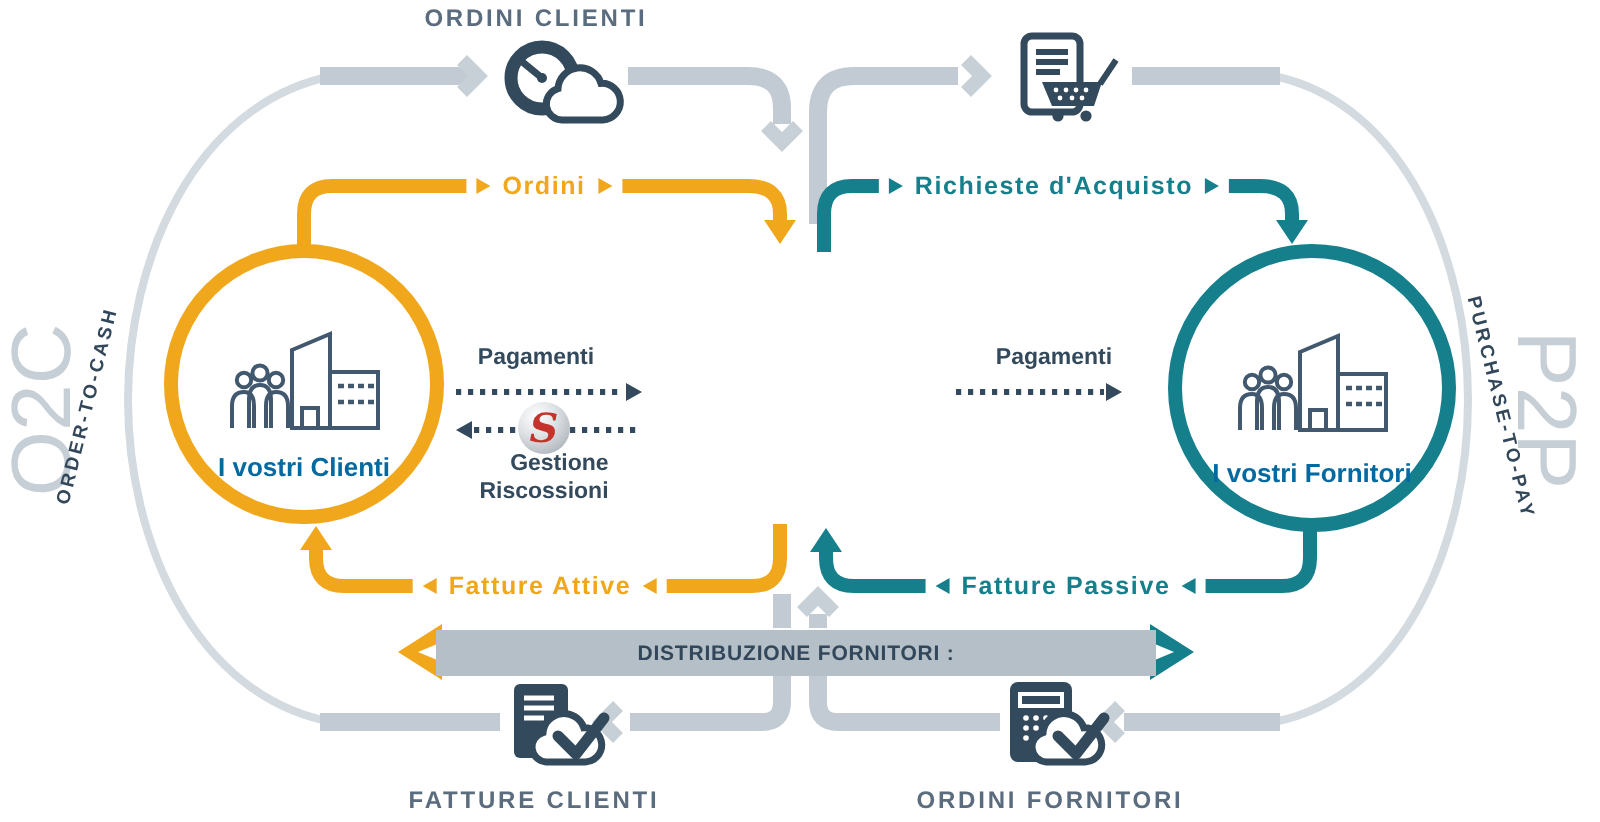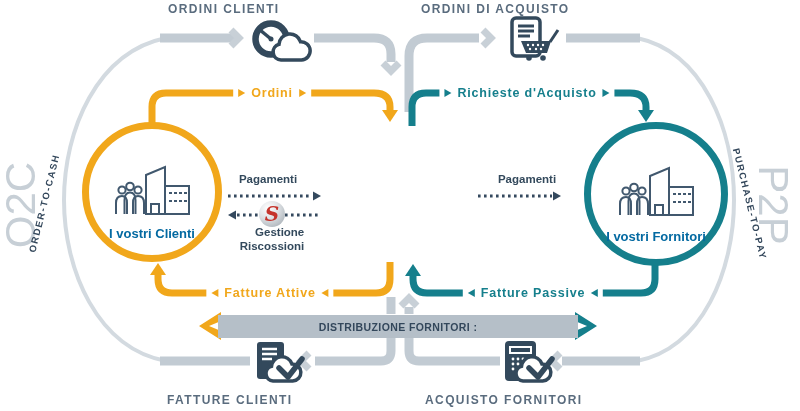--- a/index.html
+++ b/index.html
@@ -2,21 +2,21 @@
 <html><head>
 <meta charset="utf-8">
 <style>
   html,body{margin:0;padding:0;background:#fff;}
   .canvas{position:relative;width:800px;height:411px;background:#fff;
           font-family:"Liberation Sans",sans-serif;overflow:hidden;}
   svg{position:absolute;left:0;top:0;}
 
   
   .cap{position:absolute;font-size:12px;font-weight:600;letter-spacing:1.4px;
-       color:#5A6C7E;text-align:left;width:200px;transform:translateX(-50%);}
+       color:#5A6C7E;text-align:center;width:200px;transform:translateX(-50%);}
 
   
   .acro{position:absolute;font-size:42px;font-weight:400;color:#C7CFD6;
         letter-spacing:0px;transform:translate(-50%,-50%) rotate(-90deg);white-space:nowrap;}
   .acro.right{transform:translate(-50%,-50%) rotate(90deg);}
   .side-word{position:absolute;font-size:9.5px;font-weight:bold;color:#33475B;
         letter-spacing:1.6px;white-space:nowrap;transform:translate(-50%,-50%) rotate(-76deg);}
   .side-word.right{transform:translate(-50%,-50%) rotate(76deg);}
 
   
@@ -227,23 +227,22 @@
   <div class="circle" style="left:82px;top:122px;width:126px;height:126px;border:7px solid #F1A71B;background:transparent;">
     <div class="clabel" style="bottom:14px;">I vostri Clienti</div>
   </div>
 
 
   <div class="circle" style="left:584px;top:122px;width:130px;height:130px;border:7px solid #157F8C;background:transparent;">
     <div class="clabel" style="bottom:15px;">I vostri Fornitori</div>
   </div>
 
   <div class="cap" style="left:268px;top:2px;">ORDINI CLIENTI</div>
-  <div class="cap" style="left:521px;top:2px;">ORDINI DI ACQUISTO</div>
   <div class="cap" style="left:267px;top:393px;">FATTURE CLIENTI</div>
-  <div class="cap" style="left:525px;top:393px;">ACQUISTO FORNITORI</div>
+  <div class="cap" style="left:525px;top:393px;">ORDINI FORNITORI</div>
 
   <div class="acro" style="left:21px;top:205px;">O2C</div>
   <div class="side-word" style="left:44px;top:203px;">ORDER-TO-CASH</div>
   <div class="acro right" style="left:773px;top:205px;">P2P</div>
   <div class="side-word right" style="left:750px;top:204px;">PURCHASE-TO-PAY</div>
 
   <div class="flow-label yellow" style="left:272px;top:93px;">
     <span class="tri-r"></span>
     <span>Ordini</span>
     <span class="tri-r"></span>

